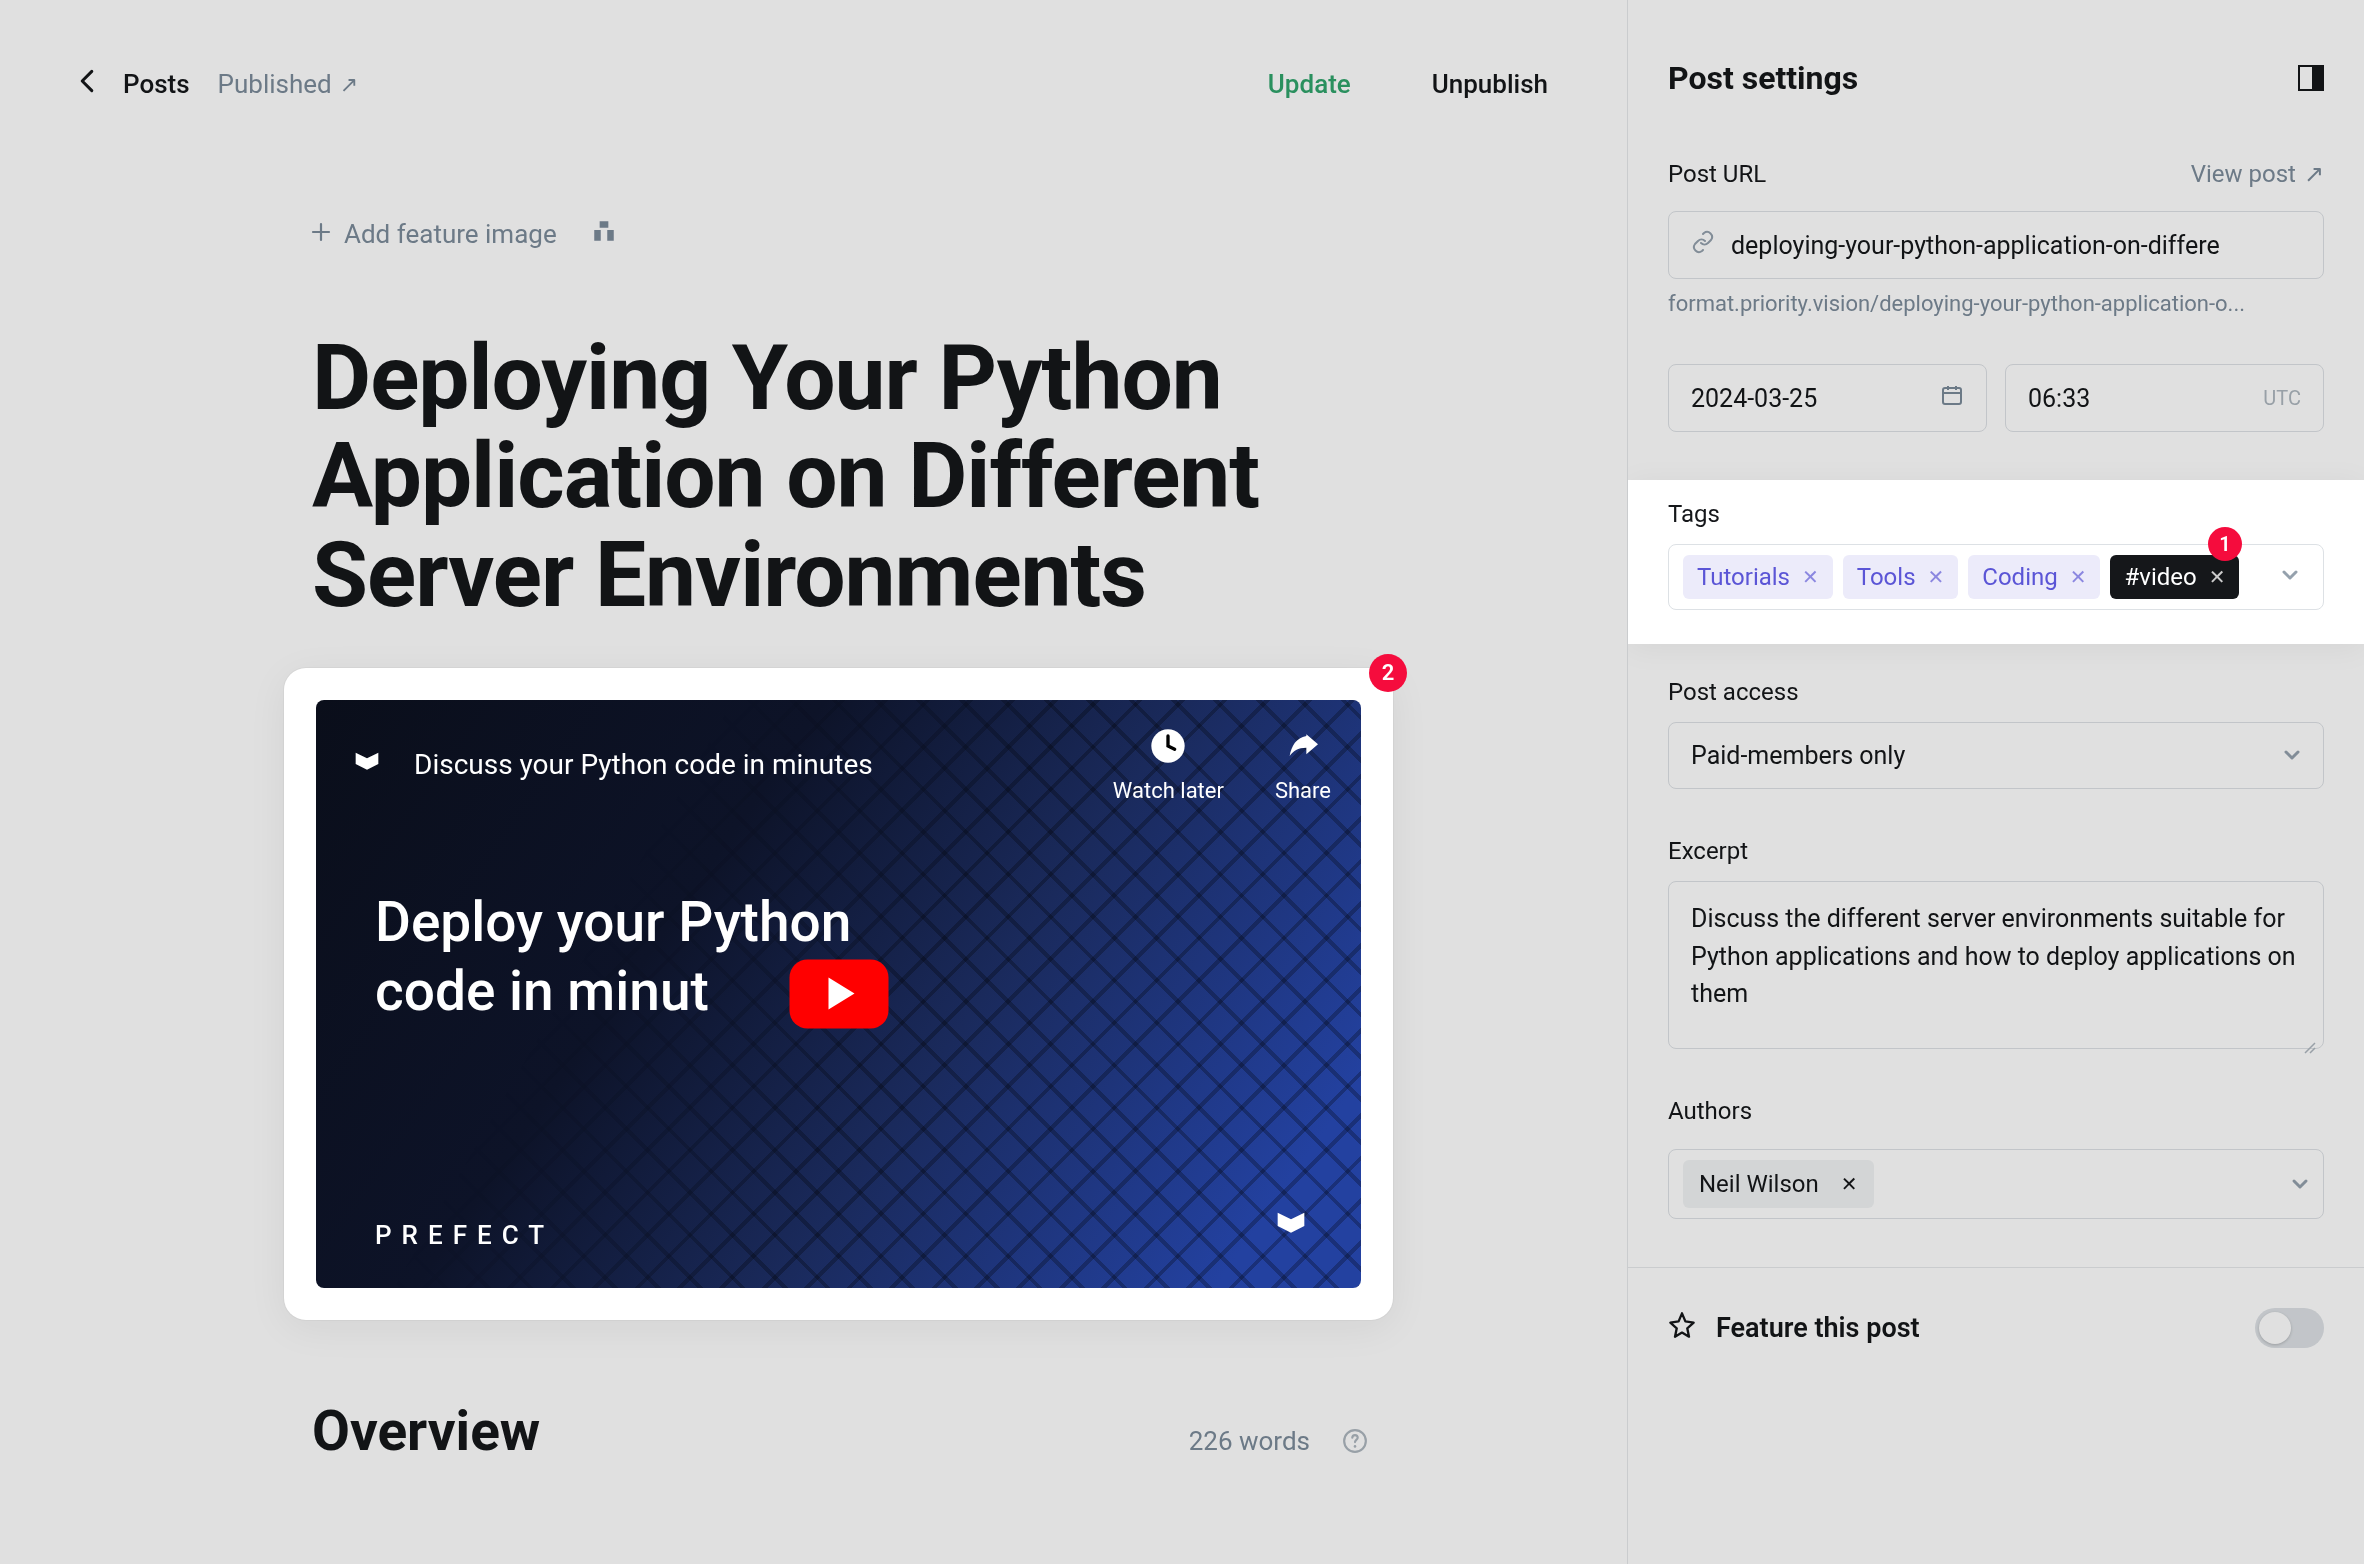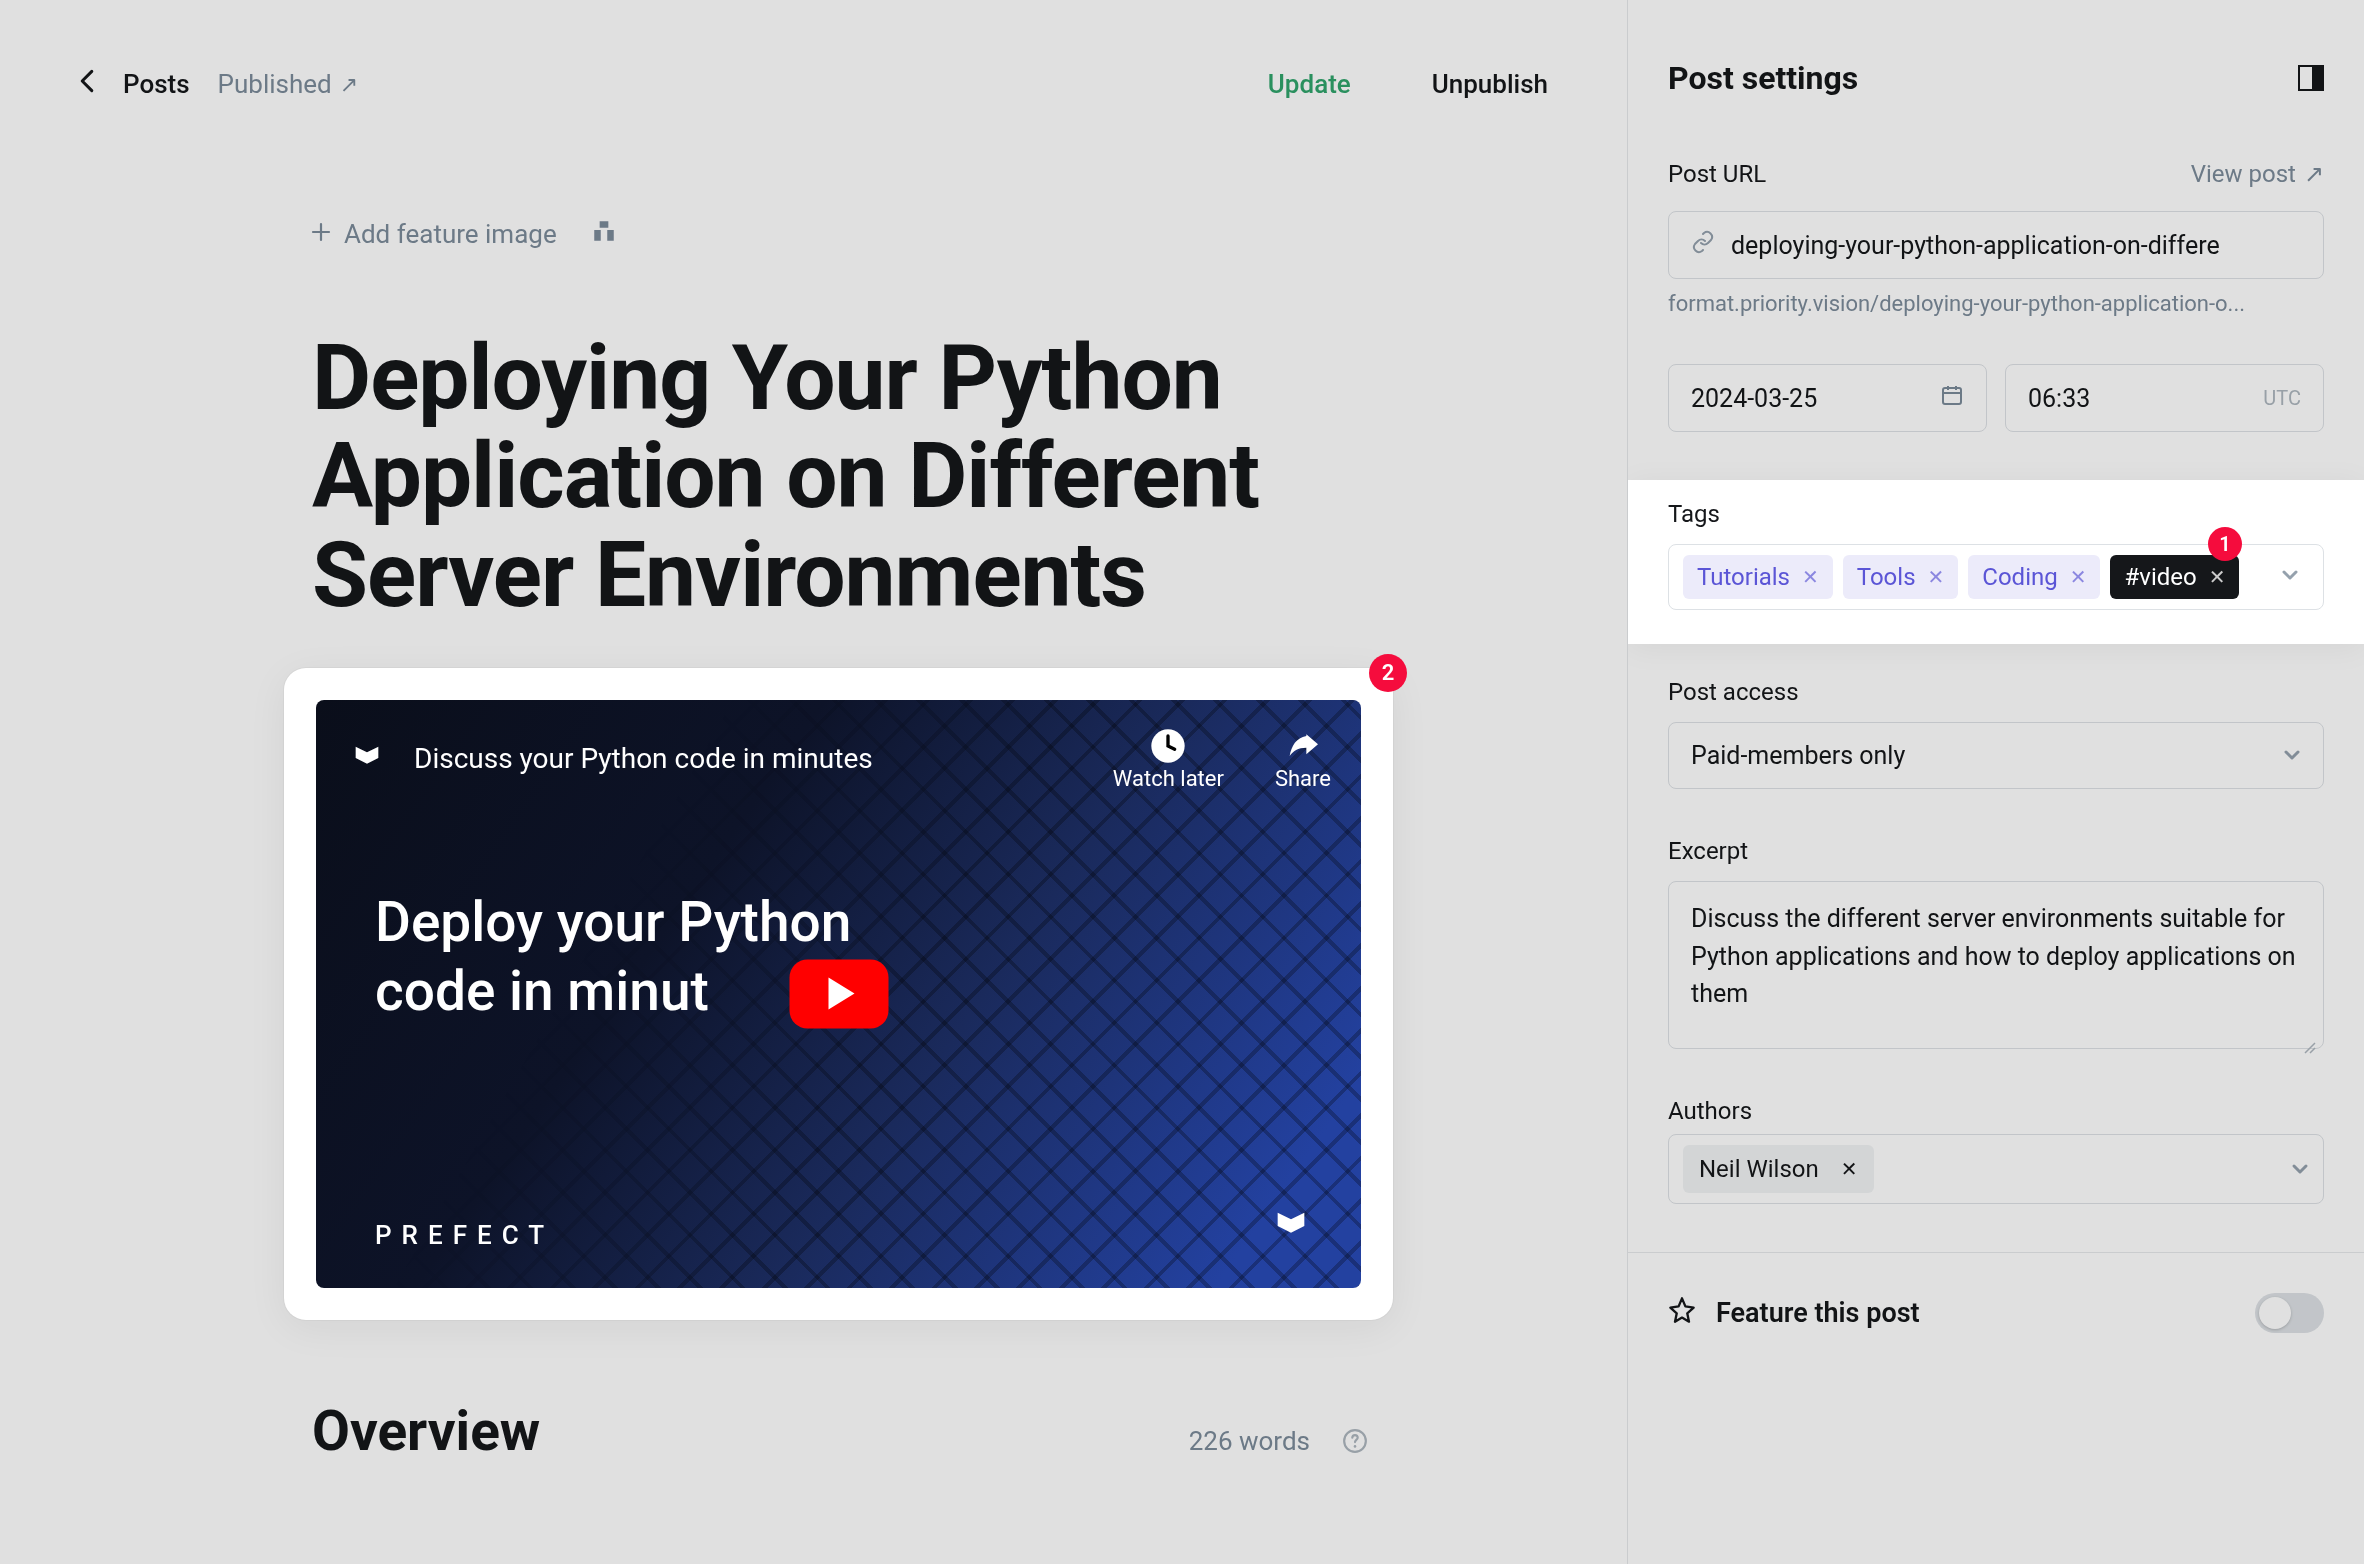--- a/index.html
+++ b/index.html
@@ -145,21 +145,21 @@
   display: flex; align-items: center; justify-content: center;
 }
 .video-topright {
   display: flex;
   gap: 51px;
 }
 .video-action {
   display: flex;
   flex-direction: column;
   align-items: center;
-  gap: 0;
+  gap: 12px;
   font-size: 22px;
 }
 .video-headline {
   position: absolute;
   top: 188px;
   left: 59px;
   color: #fff;
   font-size: 55px;
   font-weight: 500;
   line-height: 1.25;
@@ -625,21 +625,21 @@
         <span>Discuss the different server environments suitable for Python applications and how to deploy applications on them</span>
         <span class="resize-handle">
           <svg width="14" height="14" viewBox="0 0 14 14">
               <path d="M12 2L2 12M12 7L7 12M12 12" stroke="#AEB7BF" stroke-width="1.5"></path>
             </svg>
         </span>
       </div>
     </div>
 
     <div class="field-group">
-      <div class="field-label" style="margin-bottom:9px">Authors</div>
+      <div class="field-label" style="margin-bottom:24px">Authors</div>
       <div class="select-box" style="padding:10px 14px">
         <span class="author-pill">
           <span>Neil Wilson</span>
           <span class="tag-x">✕</span>
         </span>
         <span>
           <svg width="18" height="18" viewBox="0 0 12 12">
               <path d="M2 4l4 4 4-4" stroke="#95A1AD" stroke-width="2" fill="none" stroke-linecap="round" stroke-linejoin="round"></path>
             </svg>
         </span>

